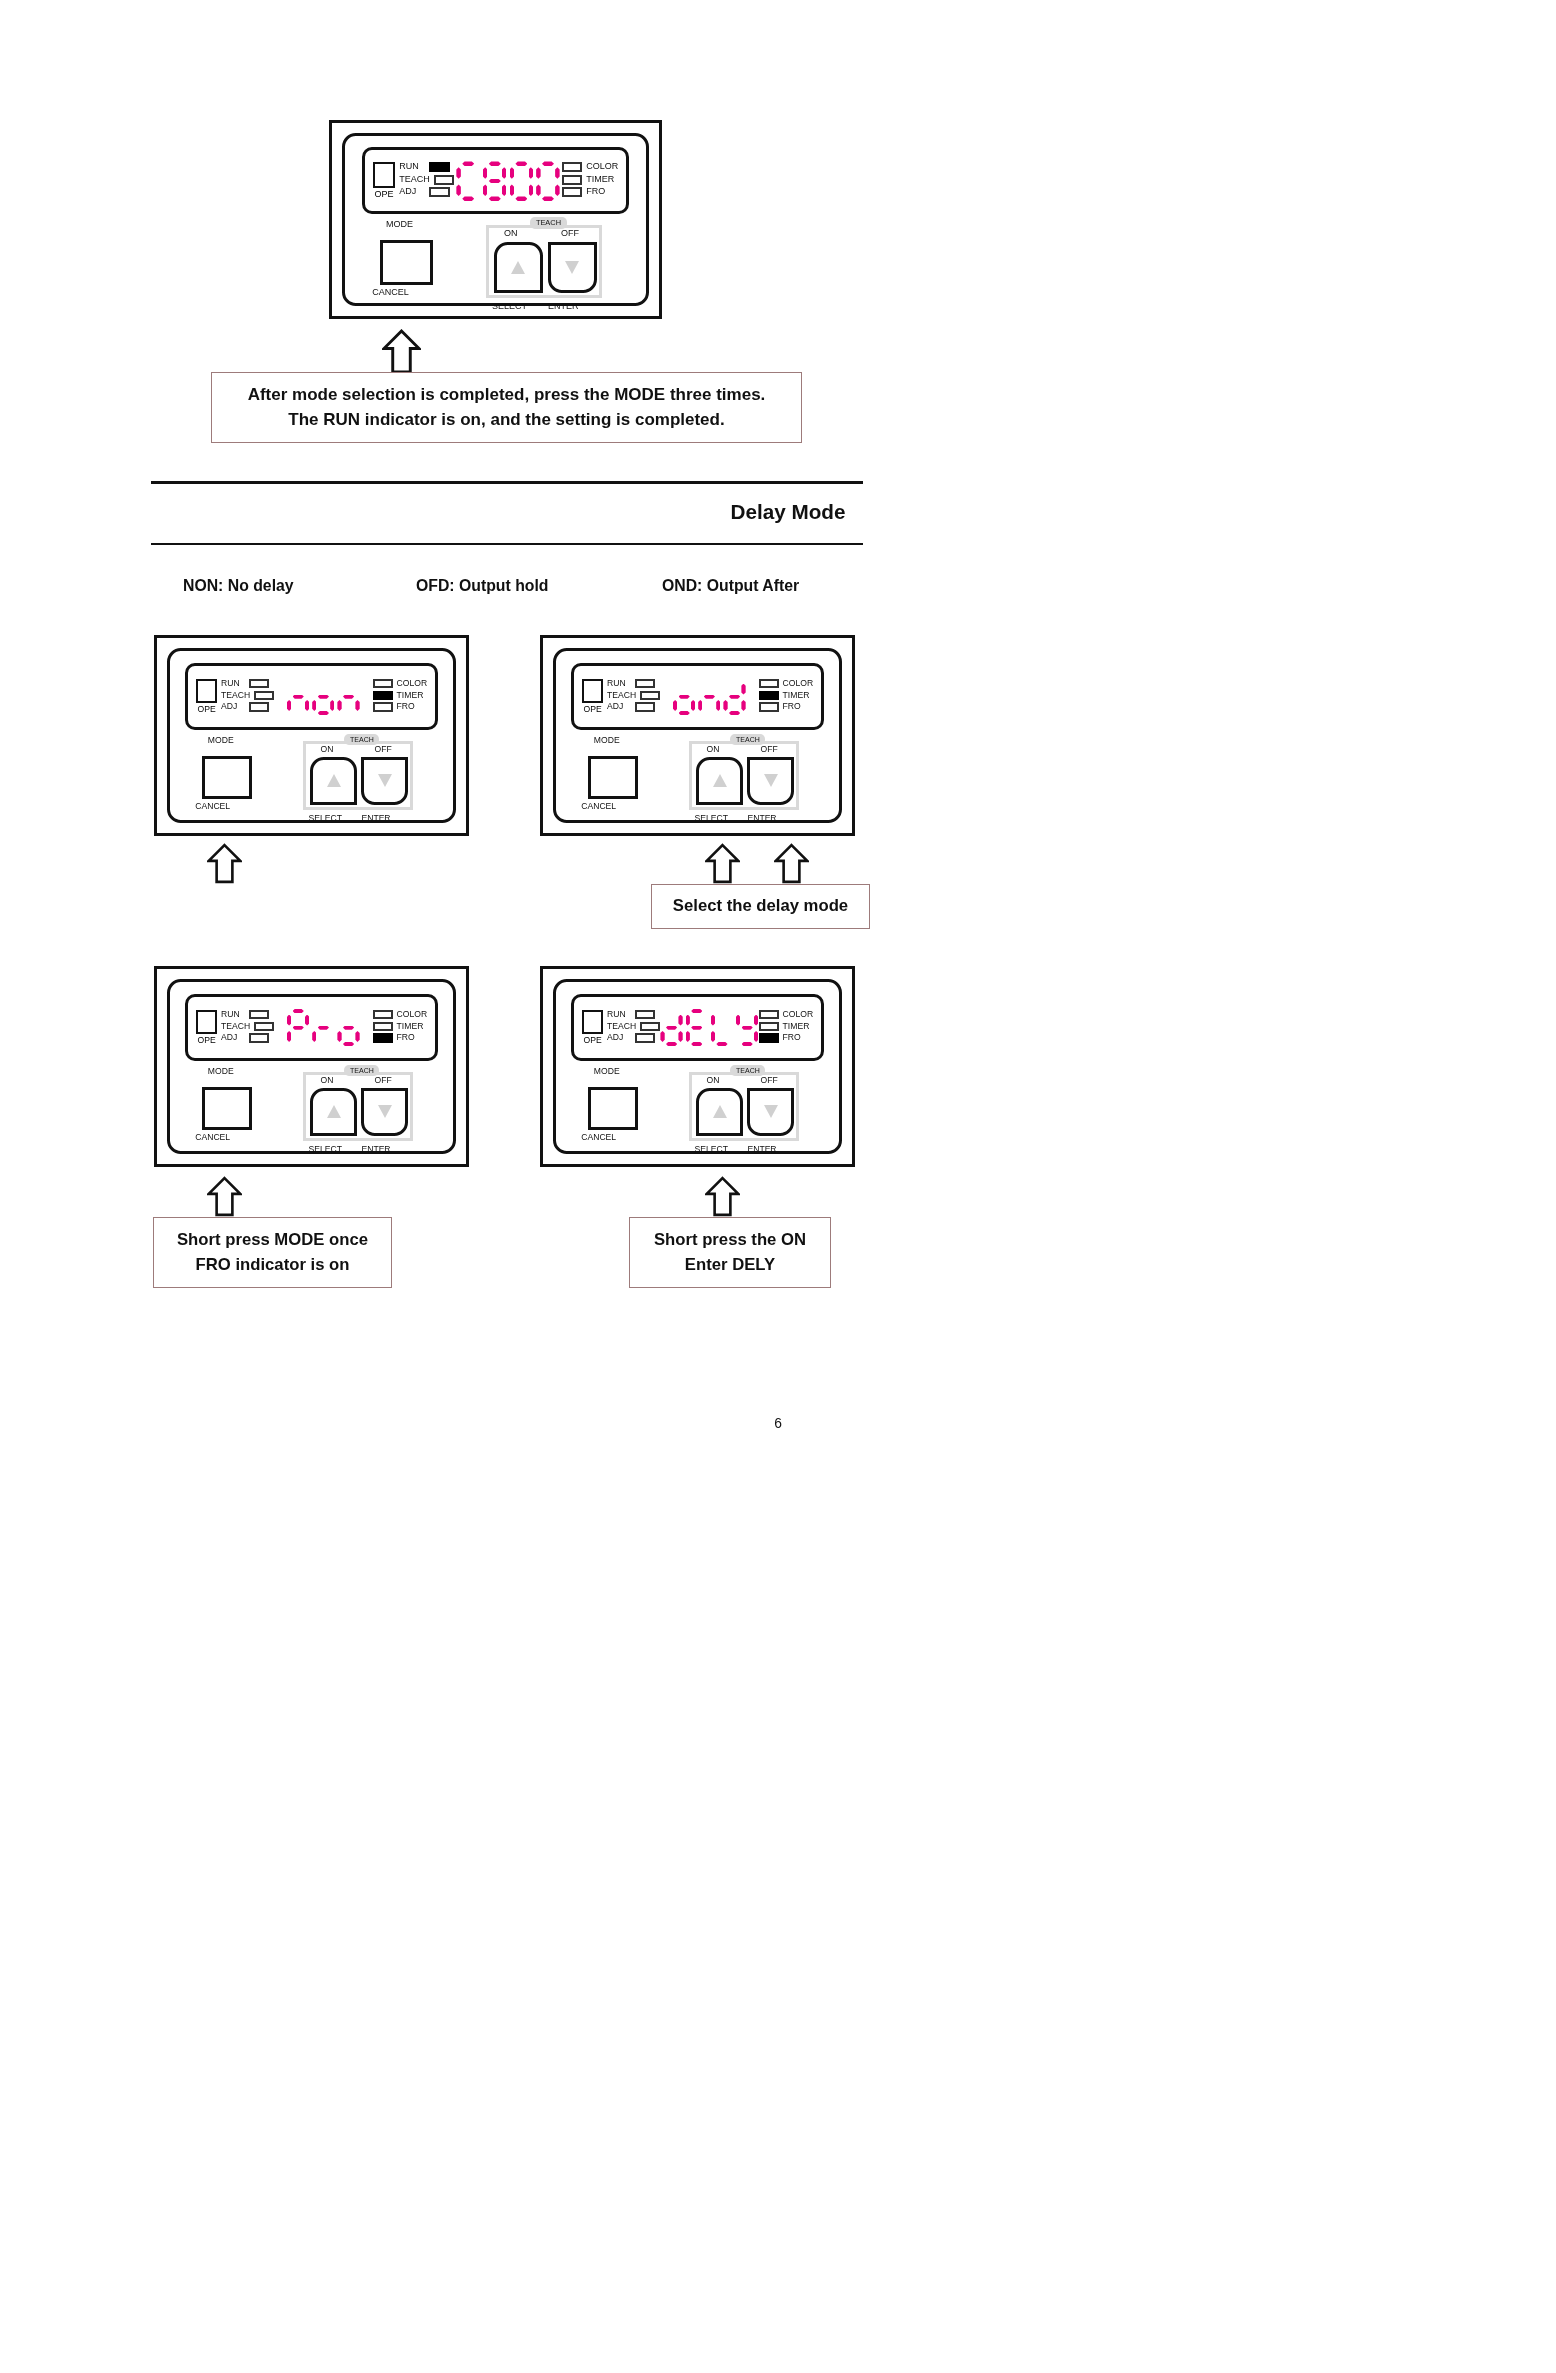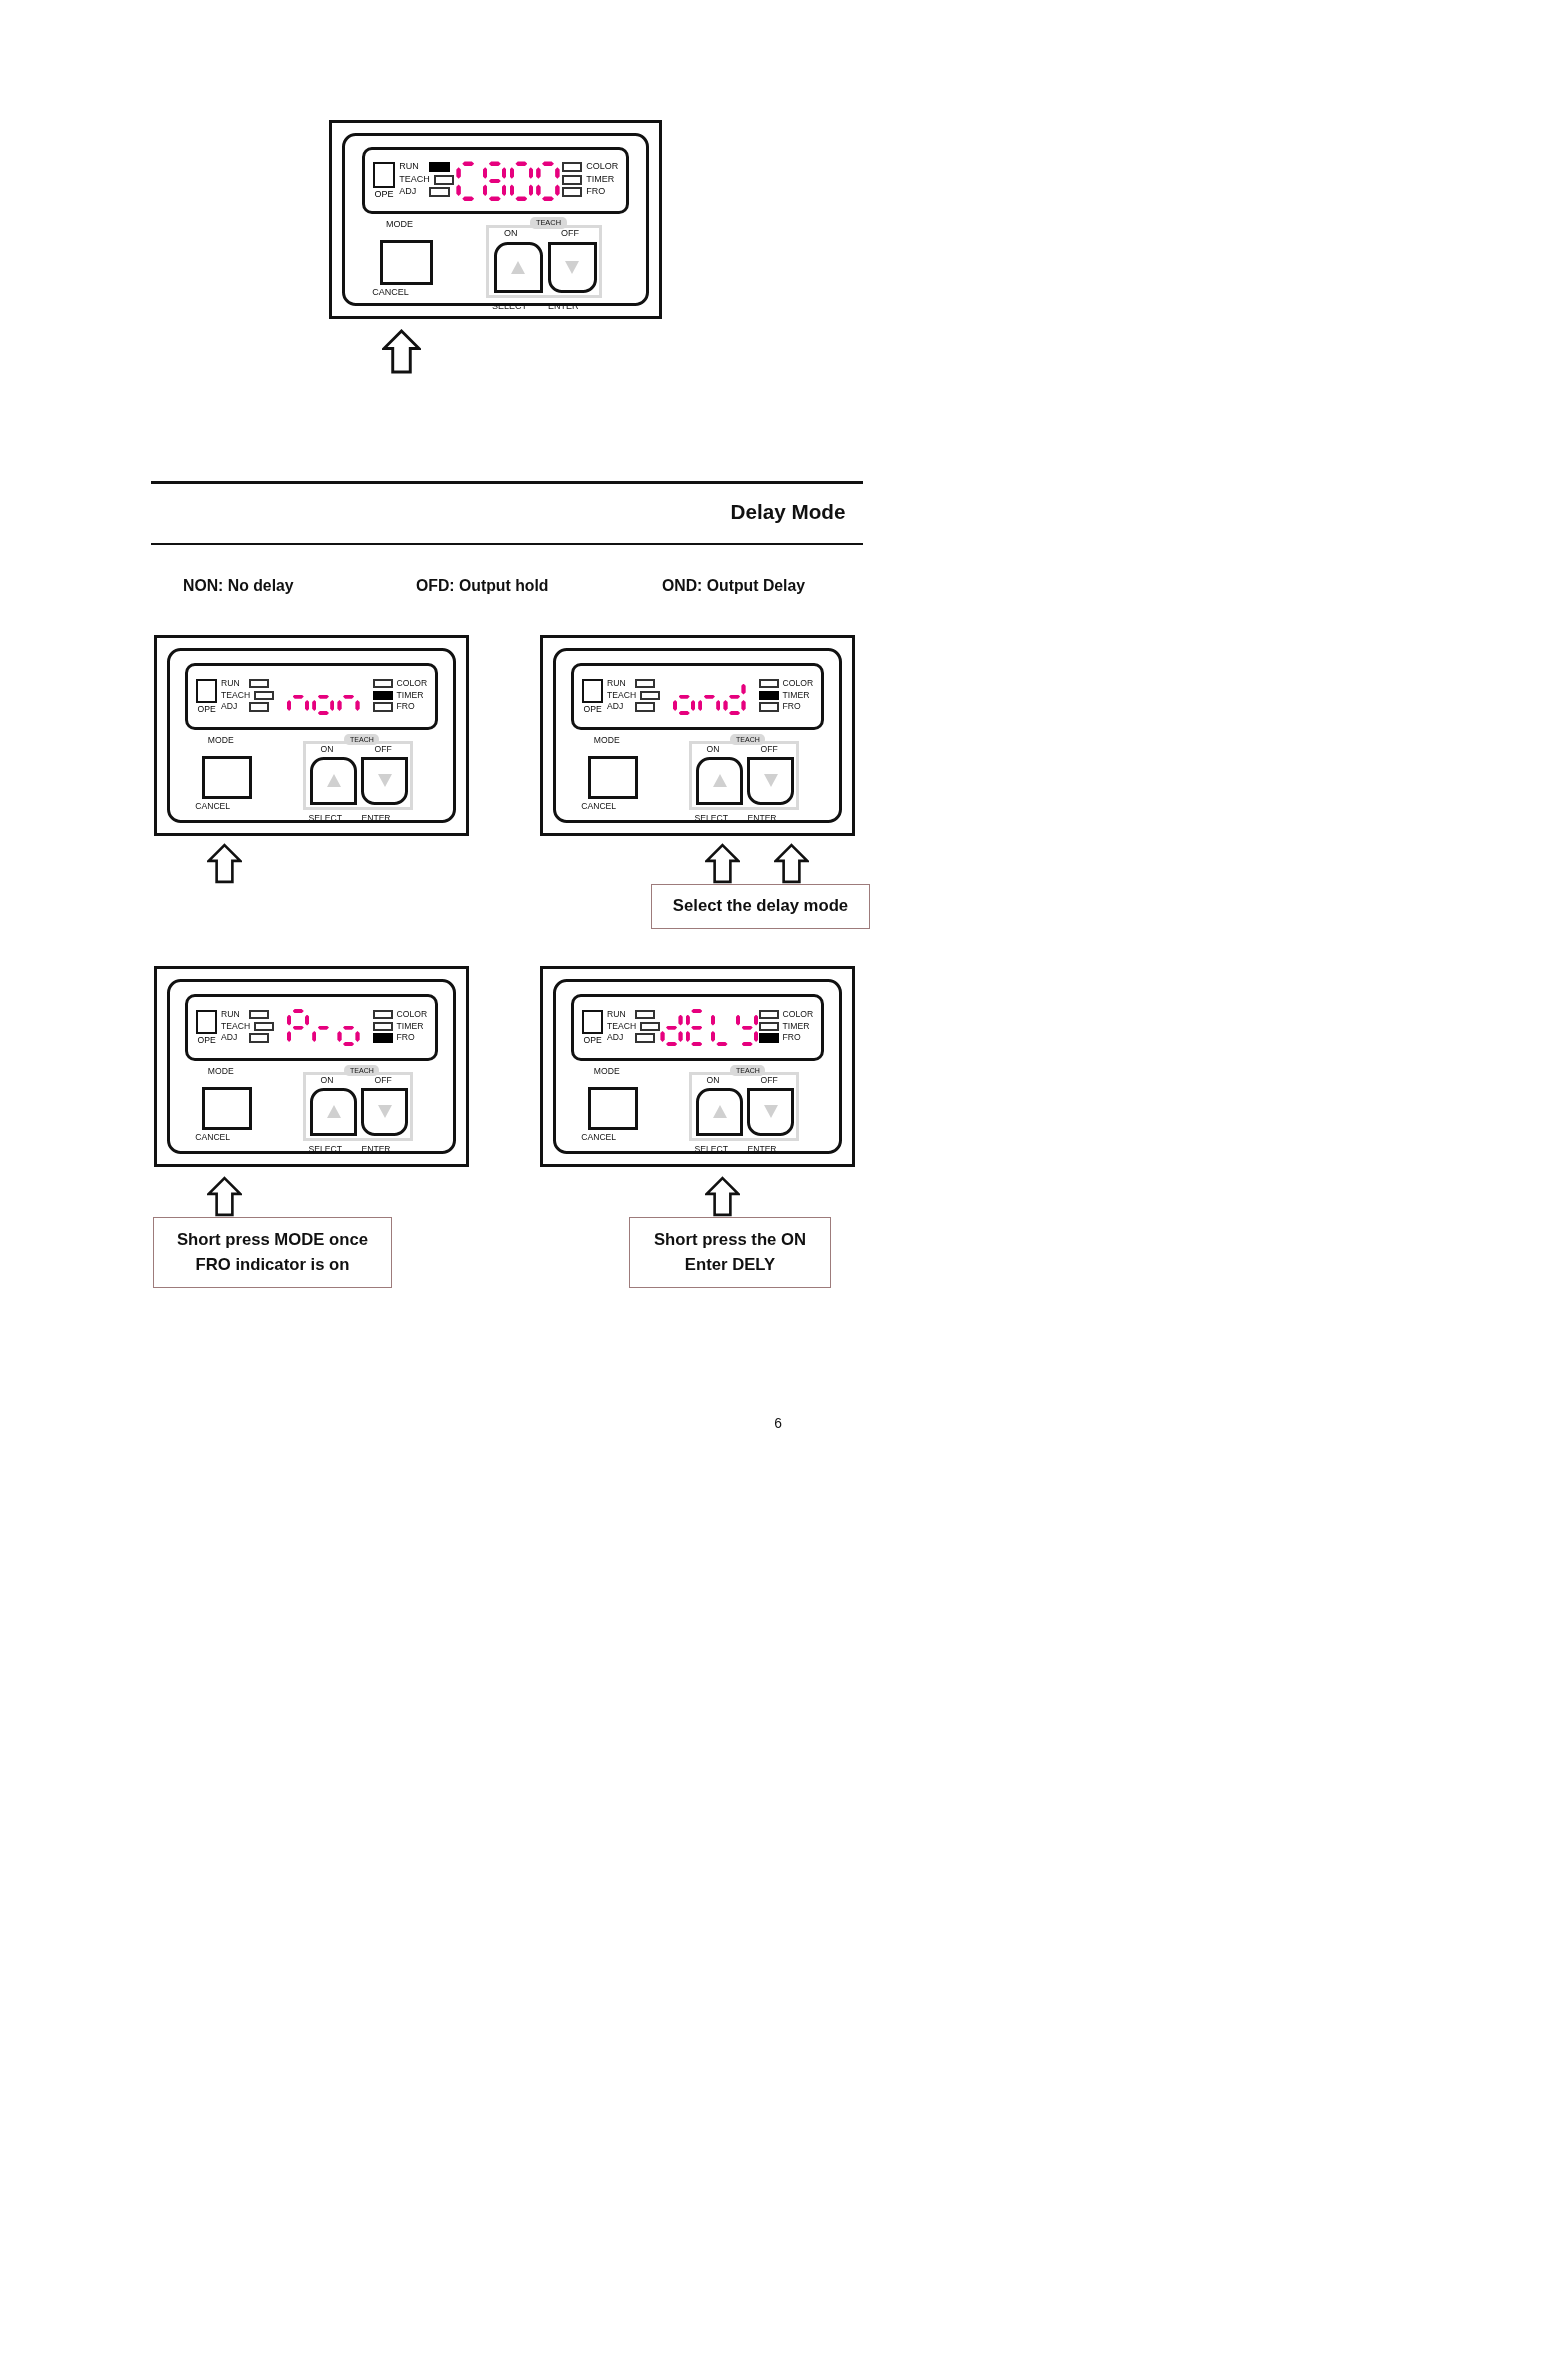--- a/index.html
+++ b/index.html
@@ -300,28 +300,32 @@
         </div>
       </div>
     </div>
 
   <div class="up-arrow" style="left:382px; top:329px; width:39px; height:45px;">
     <svg viewBox="0 0 40 46" width="39" height="45">
       <polygon points="20,2 38,20 29,20 29,44 11,44 11,20 2,20" fill="#fff" stroke="#111" stroke-width="3" stroke-linejoin="miter"></polygon>
     </svg>
   </div>
 
+  <div class="callout" style="left:211px; top:372px; width:591px; height:71px; font-size:17px;">
+    <div class="line">After mode selection is completed, press the MODE three times.</div>
+    <div class="line">The RUN indicator is on, and the setting is completed.</div>
+  </div>
 
   <div class="hrule" style="left:151px; top:481px; width:712px; height:3px;"></div>
   <div class="section-title" style="left:0; top:500px; font-size:20.7px;margin-left:10px;">Delay Mode</div>
   <div class="hrule" style="left:151px; top:543px; width:712px; height:2px;"></div>
 
   <div class="mode-legend" style="left:183px; top:577px; font-size:15.8px;">NON: No delay</div>
   <div class="mode-legend" style="left:416px; top:577px; font-size:15.8px;">OFD: Output hold</div>
-  <div class="mode-legend" style="left:662px; top:577px; font-size:15.8px;">OND: Output Delay</div>
+  <div class="mode-legend" style="left:662px; top:577px; font-size:15.8px;">OND: Output After</div>
 
   <div class="device" style="left:154px; top:635px; width:315px; height:201px;">
       <div class="device-inner">
         <div class="lcd">
           <div class="lcd-left">
             <div style="position: relative; display: flex; flex-direction: column; align-items: center;">
               <div class="ope-box" style="width: 21.5px; height: 24px;"></div>
               <div style="font-size: 8.6px; margin-top: 1.4px;">OPE</div>
             </div>
             <div class="lamp-col" style="margin-left: 3.7px;">

